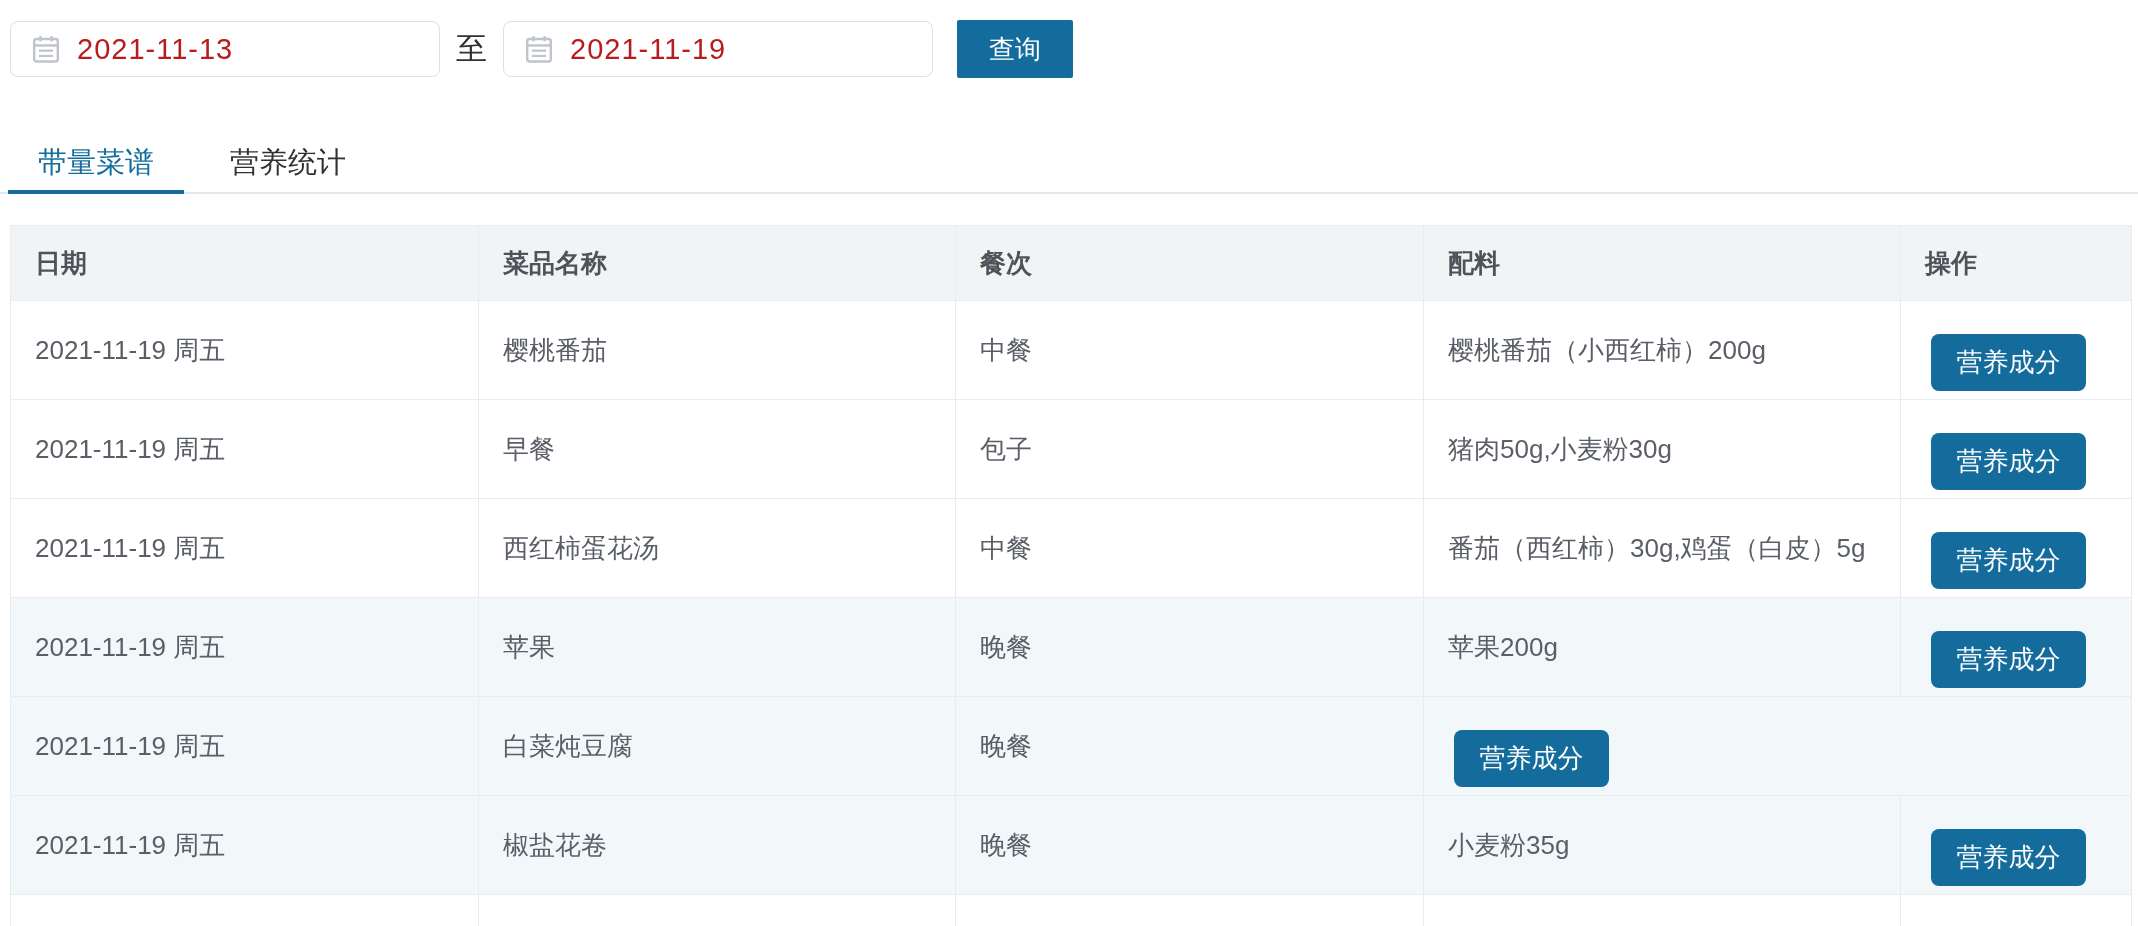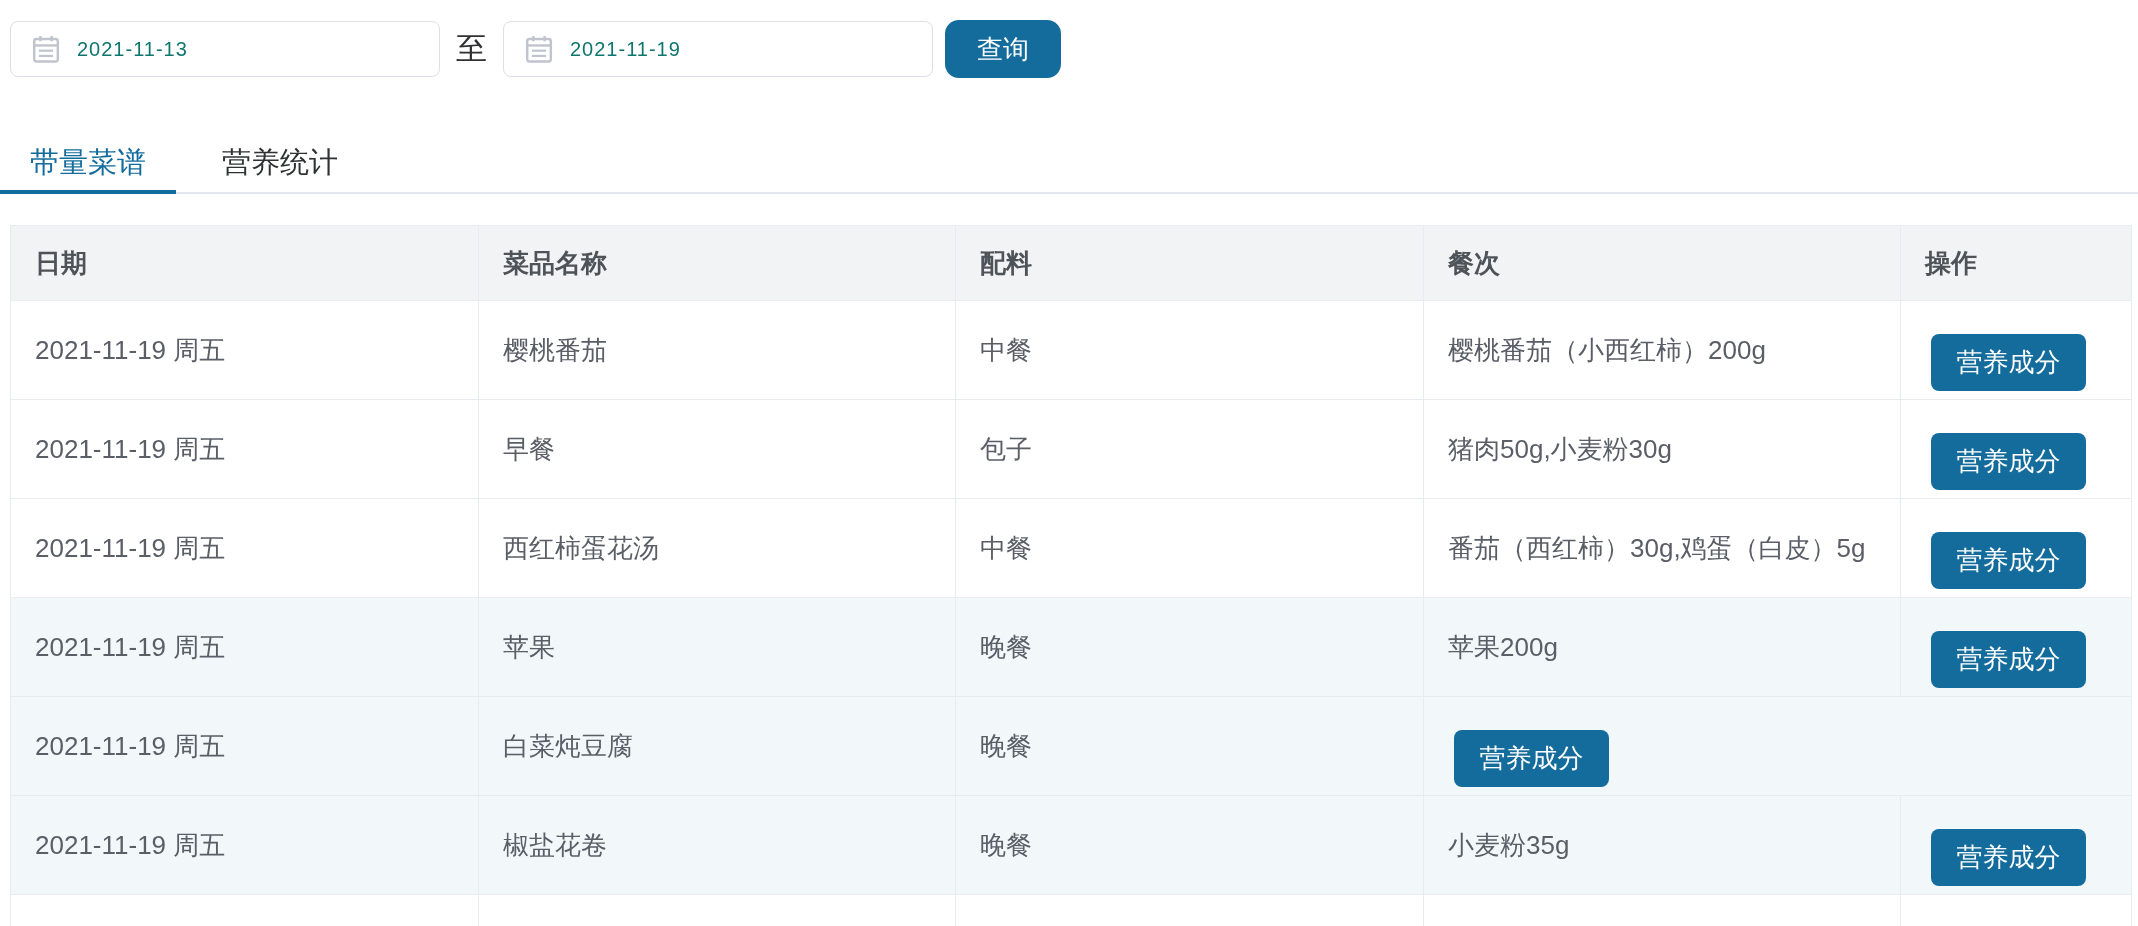--- a/index.html
+++ b/index.html
@@ -25,36 +25,37 @@
     display:flex;align-items:center;
   }
   .date-input{
     width:430px;height:56px;
     border:1px solid #dcdfe6;border-radius:8px;background:#fff;
     display:flex;align-items:center;
     padding:0 20px;
   }
   .date-input .cal{flex:0 0 auto;margin-right:16px;display:flex;}
   .date-input .date-text{
-    font-size:20px;color:#0f766e;letter-spacing:1px;white-space:nowrap;
+    font-size:29px;color:#b91c1c;letter-spacing:1px;white-space:nowrap;
   }
   .range-sep{
     margin:0 16px;font-size:31px;color:#303133;line-height:56px;
   }
   .query-btn{
-    margin-left:12px;width:116px;height:58px;
-    background:var(--primary);color:#fff;border:none;border-radius:14px;
+    margin-left:24px;width:116px;height:58px;
+    background:var(--primary);color:#fff;border:none;border-radius:2px;
     font-size:26px;font-family:inherit;cursor:pointer;
     display:flex;align-items:center;justify-content:center;
   }
 
   
   .tabs{
     position:absolute;top:132px;left:0;right:0;height:62px;
     border-bottom:2px solid #e4e7ed;
+    padding-left:8px;
     display:flex;align-items:stretch;
   }
   .tab{
     position:relative;
     padding:0 30px;
     font-size:29px;line-height:60px;
     color:#2f3133;cursor:pointer;white-space:nowrap;
   }
   .tab + .tab{margin-left:16px;}
   .tab.active{color:var(--primary);font-weight:500;}
@@ -138,22 +139,22 @@
 
 <div class="tabs">
   <div class="tab active">带量菜谱</div>
   <div class="tab">营养统计</div>
 </div>
 
 <div class="table">
   <div class="trow thead">
     <div class="tcell">日期</div>
     <div class="tcell">菜品名称</div>
+    <div class="tcell">餐次</div>
     <div class="tcell">配料</div>
-    <div class="tcell">餐次</div>
     <div class="tcell">操作</div>
   </div>
   <div id="table-body">
       <div class="trow">
     <div class="tcell">2021-11-19 周五</div>
     <div class="tcell">樱桃番茄</div>
     <div class="tcell">中餐</div>
     <div class="tcell">樱桃番茄（小西红柿）200g</div>
     <div class="tcell">
       <button class="action-btn">营养成分</button>

